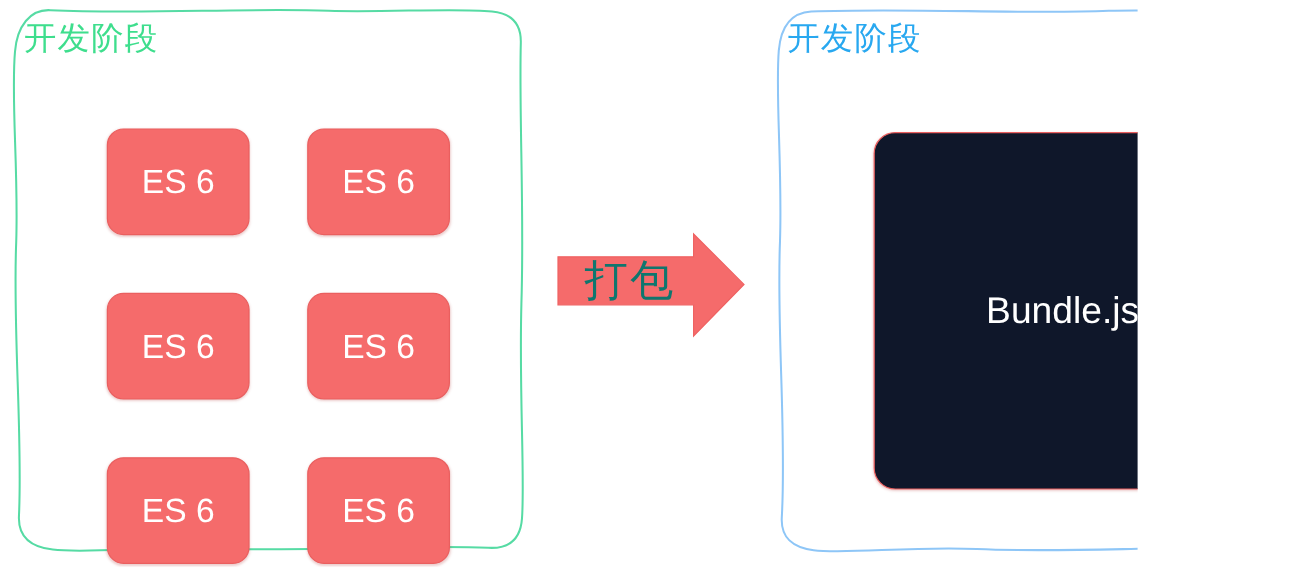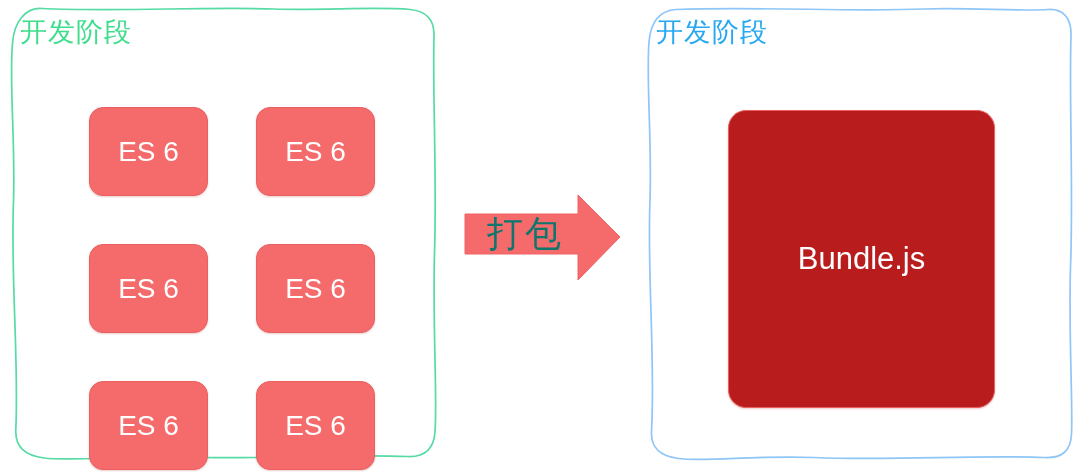--- a/index.html
+++ b/index.html
@@ -3,21 +3,21 @@
 <meta charset="utf-8">
 <style>
   html, body {
     margin: 0;
     padding: 0;
     background: #ffffff;
     font-family: "Liberation Sans", "DejaVu Sans", sans-serif;
   }
   .canvas {
     position: relative;
-    width: 1080px;
+    width: 948px;
     height: 473px;
     background: #ffffff;
     overflow: hidden;
   }
   .stage-box {
     position: absolute;
     top: 5px;
     width: 434px;
     height: 462px;
   }
@@ -62,29 +62,30 @@
     justify-content: center;
     color: #ffffff;
     font-size: 28px;
   }
   .bundle-block {
     position: absolute;
     left: 86px;   
     top: 105px;   
     width: 265px;
     height: 296px;
-    background: #b91c1c;
+    background: #0f172a;
     border: 1px solid #ea5f5f;
     border-radius: 18px;
     box-shadow: 0 1px 2px rgba(180, 60, 60, 0.25);
     display: flex;
     align-items: center;
     justify-content: center;
     color: #ffffff;
     font-size: 31px;
+    padding-left: 24px;
   }
   .arrow {
     position: absolute;
     left: 460px;
     top: 190px;
     width: 165px;
     height: 96px;
   }
   .arrow svg {
     position: absolute;

